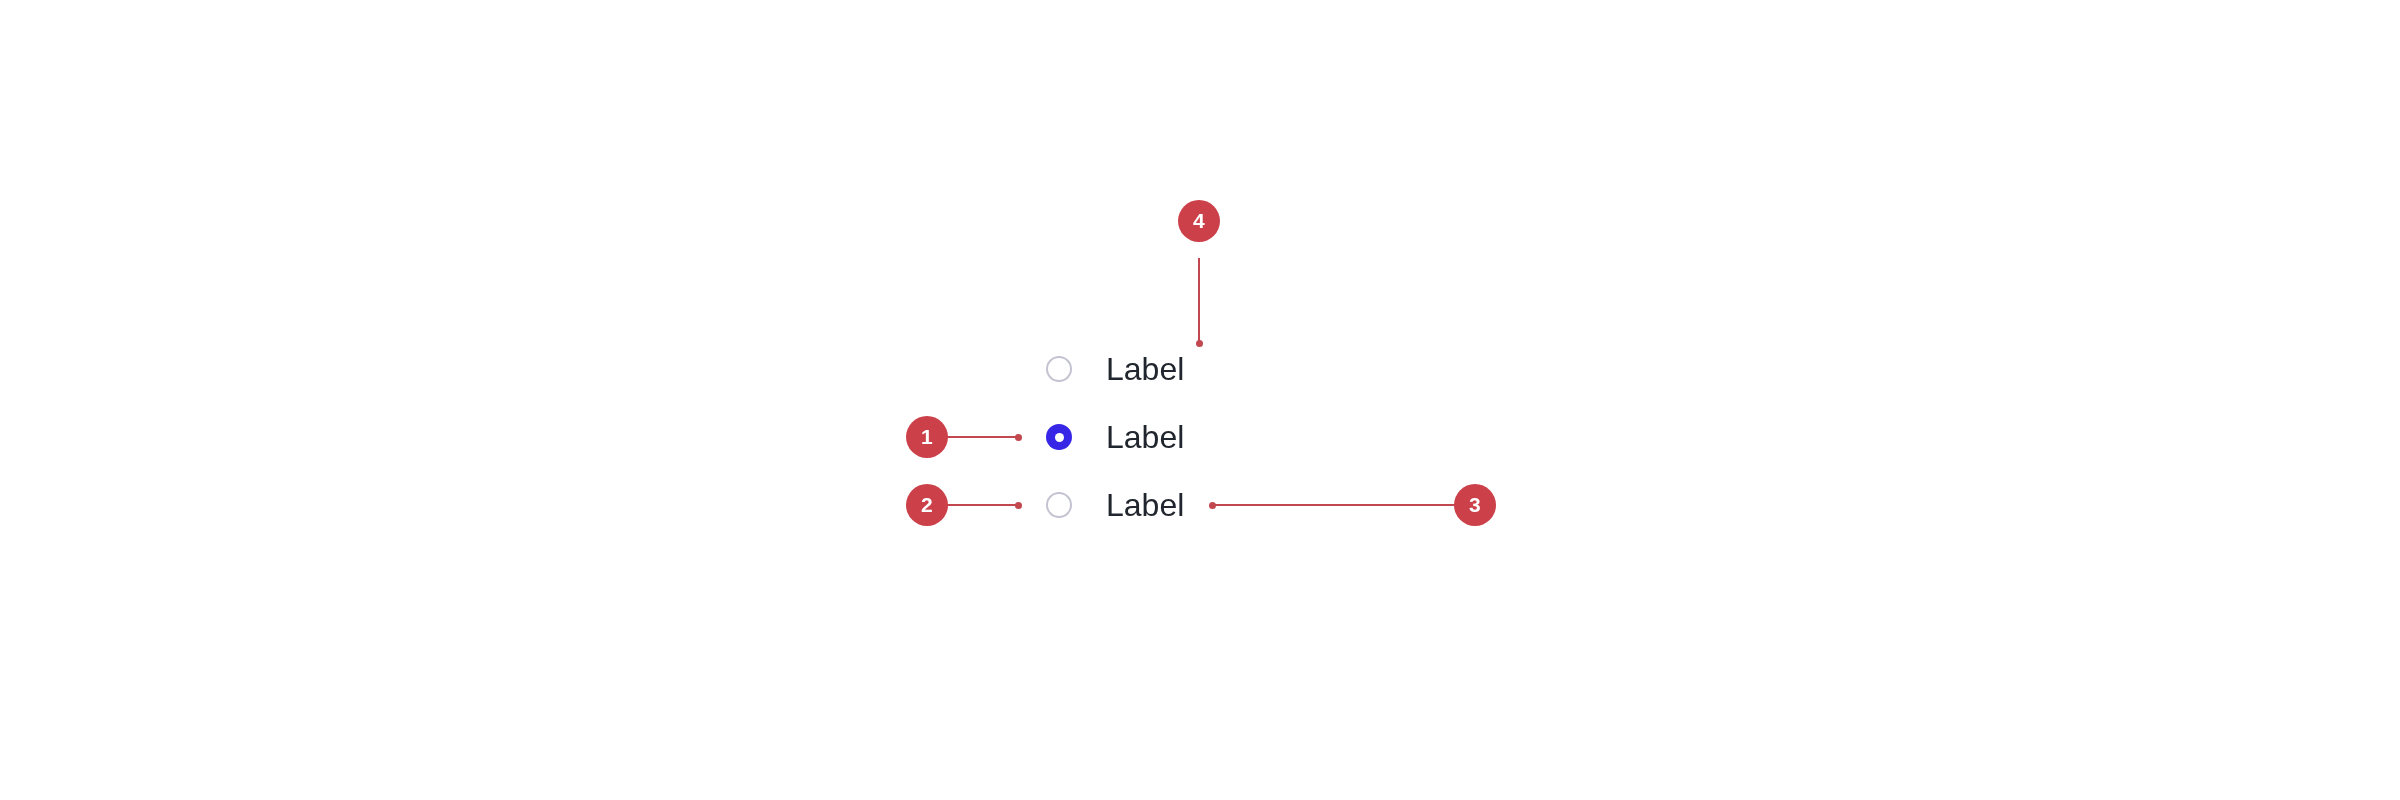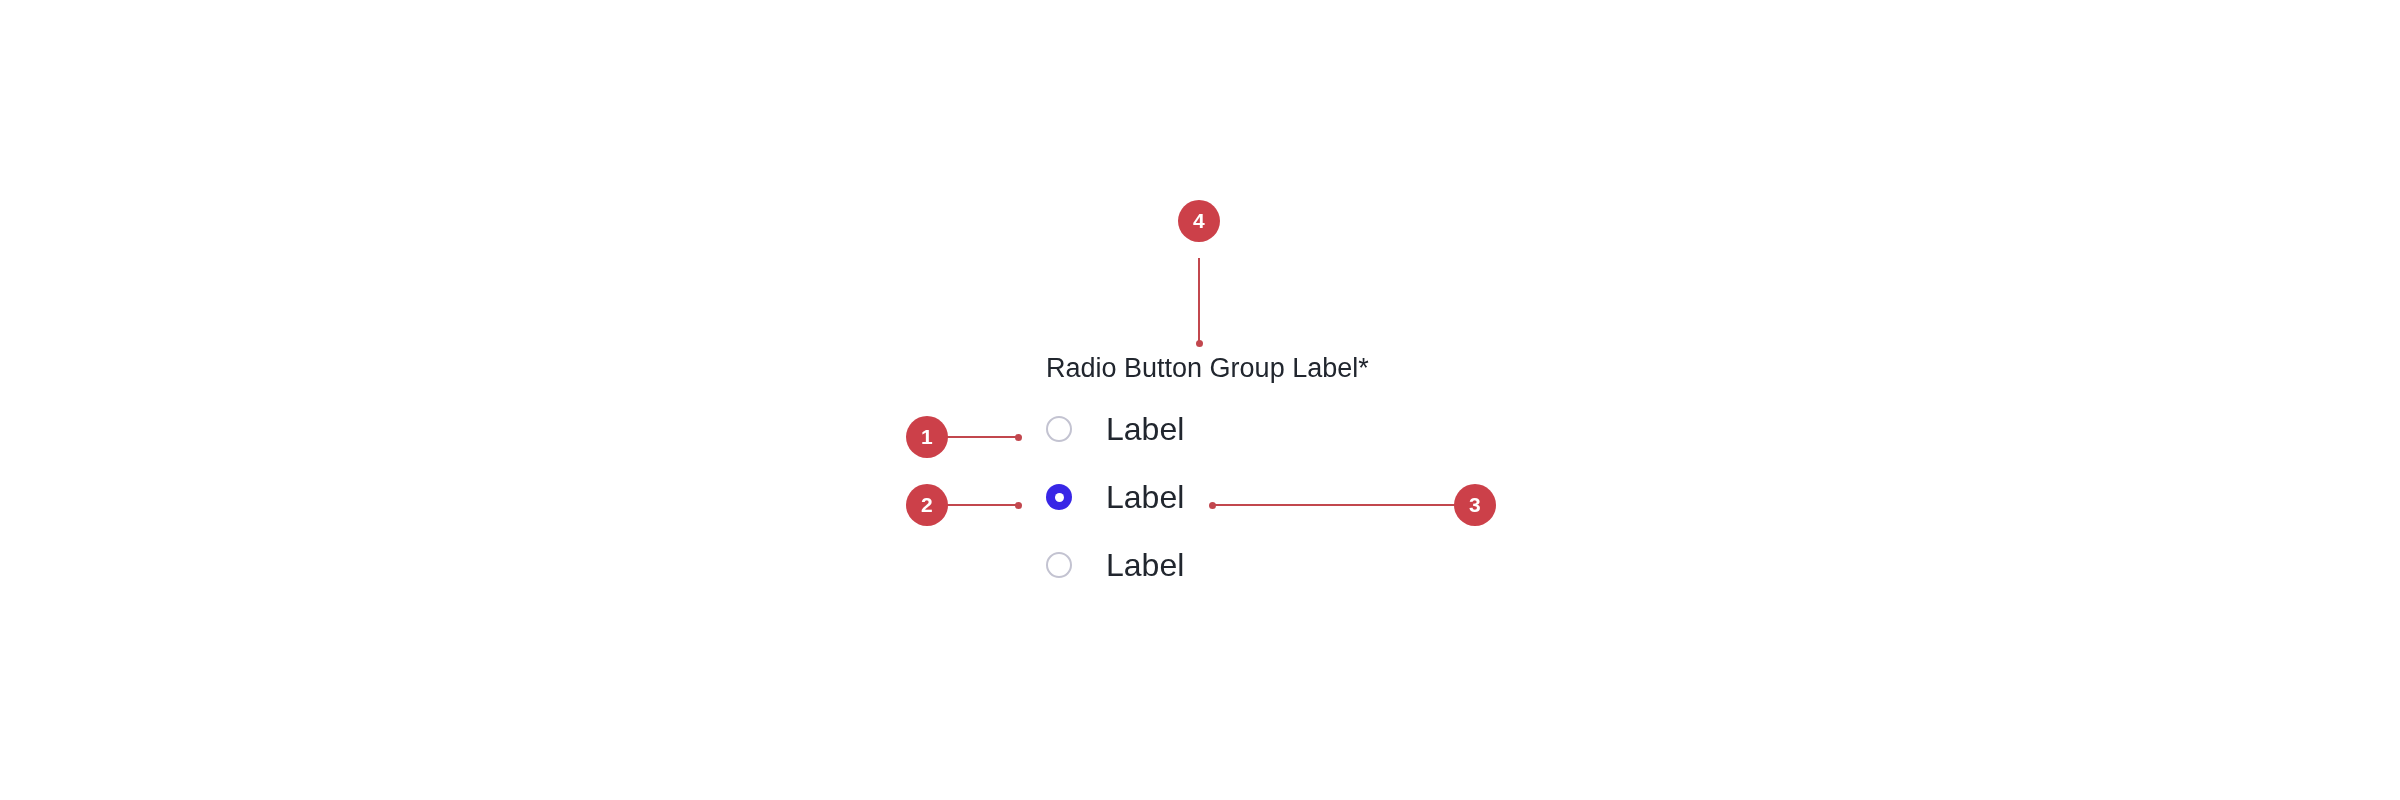--- a/index.html
+++ b/index.html
@@ -135,21 +135,20 @@
   <div class="badge" style="left:906px; top:416px;">1</div>
 
   <div class="badge" style="left:906px; top:484px;">2</div>
 
   <div class="badge" style="left:1454px; top:484px;">3</div>
 
   <div class="badge" style="left:1178px; top:200px;">4</div>
 
   <div class="radio-group">
 
-    <div class="group-label">Radio Button Group Label*</div>
 
     <div class="radio-row">
       <span class="radio-control off"></span>
       <span class="radio-label">Label</span>
     </div>
 
     <div class="radio-row">
       <span class="radio-control on"></span>
       <span class="radio-label">Label</span>
     </div>

